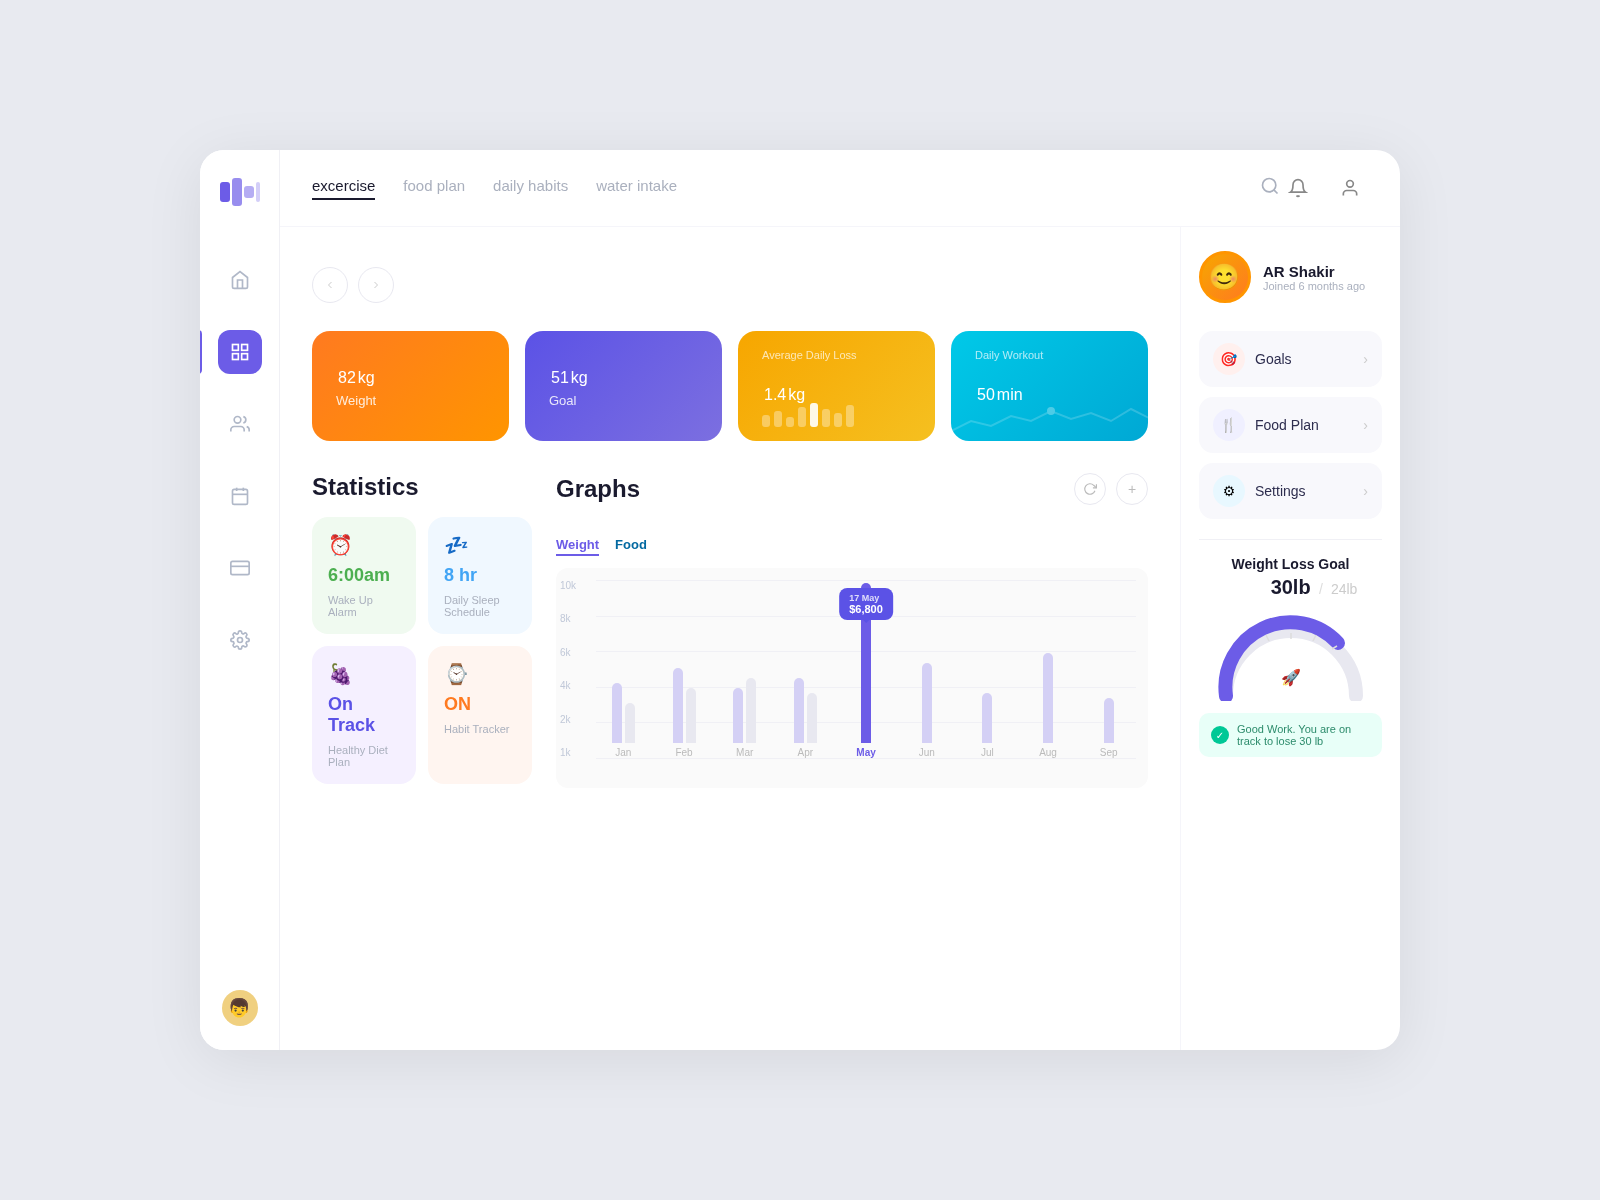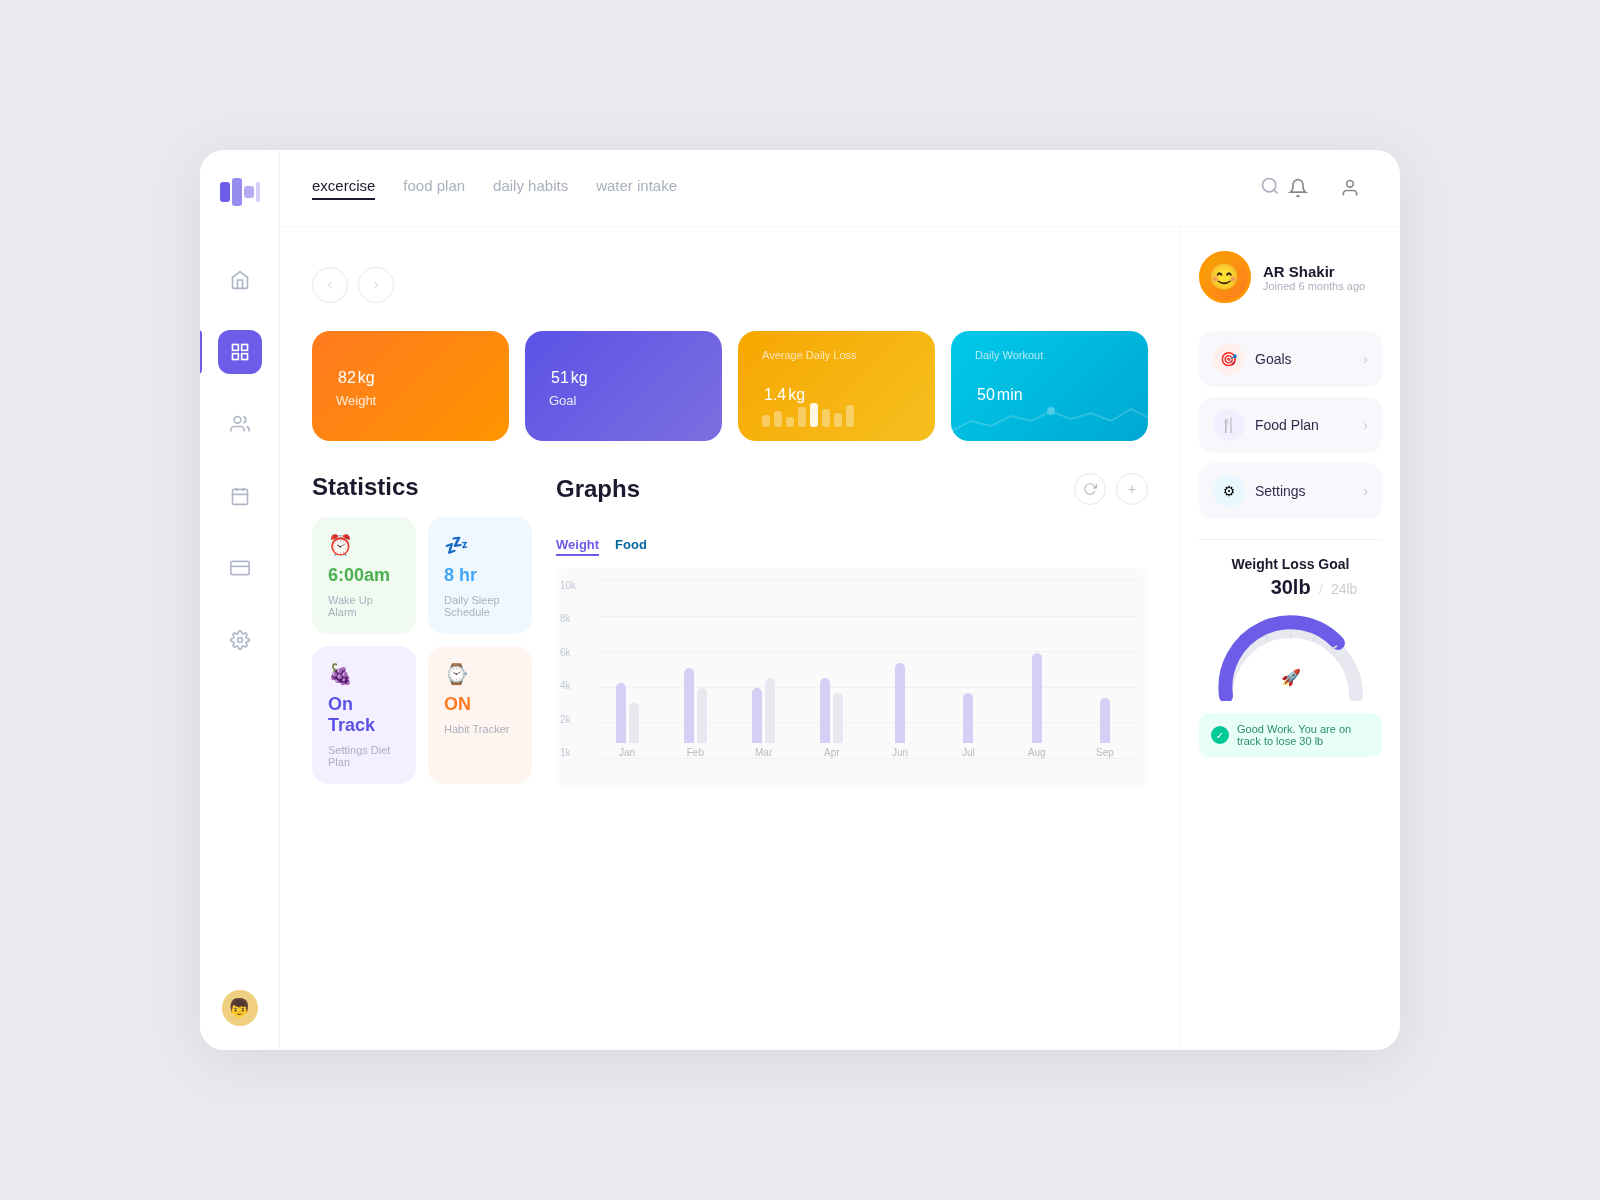--- a/index.html
+++ b/index.html
@@ -762,21 +762,21 @@
 
               <div class="stat-card blue-tint">
                 <div class="stat-icon">💤</div>
                 <div class="stat-value" style="color:#42a5f5;">8 hr</div>
                 <div class="stat-sublabel">Daily Sleep Schedule</div>
               </div>
 
               <div class="stat-card purple-tint">
                 <div class="stat-icon">🍇</div>
                 <div class="stat-value on-track">On Track</div>
-                <div class="stat-sublabel">Settings Diet Plan</div>
+                <div class="stat-sublabel">Healthy Diet Plan</div>
               </div>
 
               <div class="stat-card peach-tint">
                 <div class="stat-icon">⌚</div>
                 <div class="stat-value orange-val">ON</div>
                 <div class="stat-sublabel">Habit Tracker</div>
               </div>
 
             </div>
           </div>
@@ -844,20 +844,30 @@
                   </div>
                   <div class="graph-month-group">
                     <div class="graph-bars">
                       <div class="g-bar light-purple" style="height: 65px;"></div>
                       <div class="g-bar light-gray" style="height: 50px;"></div>
                     </div>
                     <div class="graph-month-label">Apr</div>
                   </div>
                   <div class="graph-month-group">
                     <div class="graph-bars">
+                      <div class="g-bar main" style="height: 160px;"></div>
+                    </div>
+                    <div class="graph-tooltip" style="left: 50%;">
+                      <div style="font-size:9px;opacity:0.8">17 May</div>
+                      <div>$6,800</div>
+                    </div>
+                    <div class="graph-month-label active">May</div>
+                  </div>
+                  <div class="graph-month-group">
+                    <div class="graph-bars">
                       <div class="g-bar light-purple" style="height: 80px;"></div>
                     </div>
                     <div class="graph-month-label">Jun</div>
                   </div>
                   <div class="graph-month-group">
                     <div class="graph-bars">
                       <div class="g-bar light-purple" style="height: 50px;"></div>
                     </div>
                     <div class="graph-month-label">Jul</div>
                   </div>

